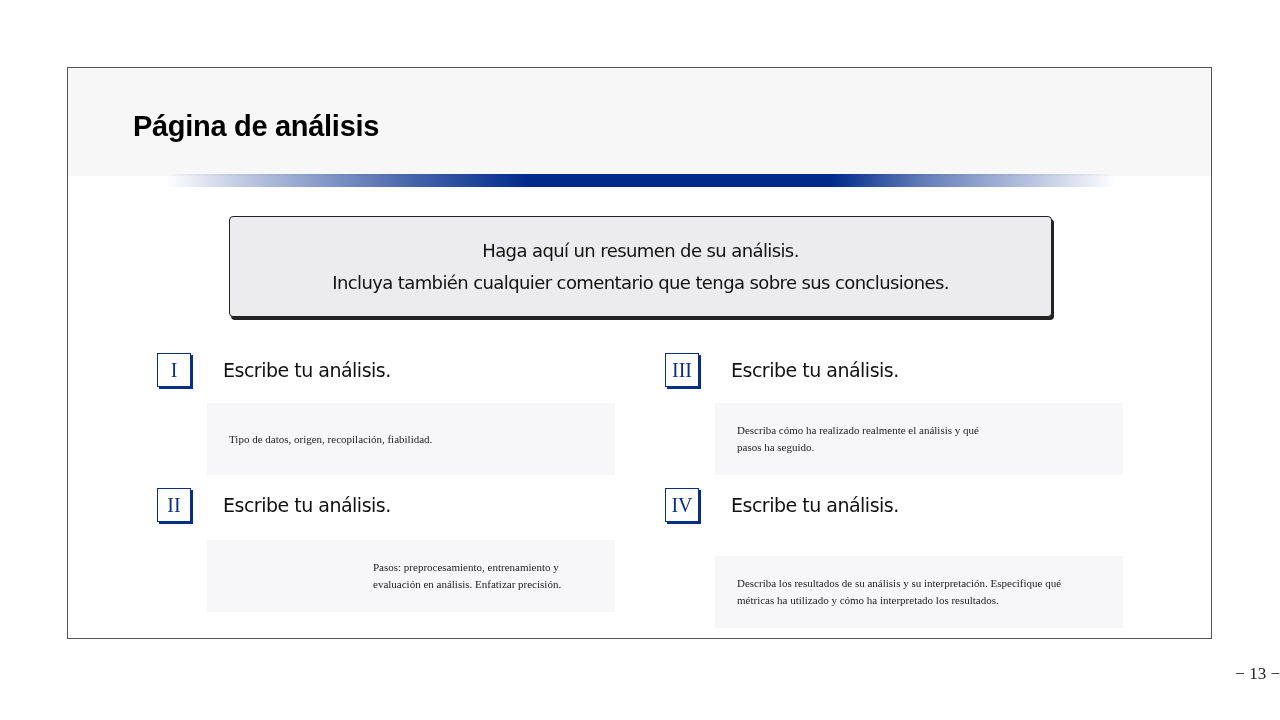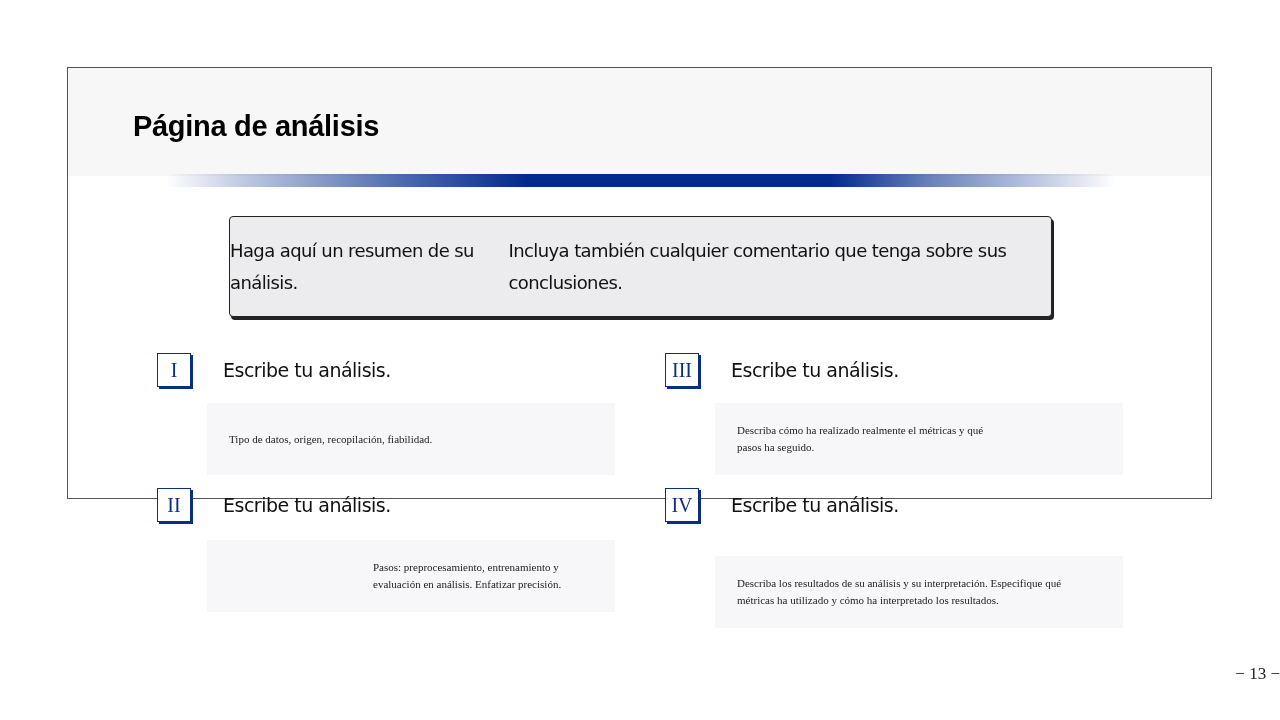--- a/index.html
+++ b/index.html
@@ -2,21 +2,21 @@
 <html><head>
   <meta charset="utf-8">
   <style>
     html, body { margin: 0; padding: 0; }
     body {
       width: 1280px; height: 720px; position: relative; overflow: hidden;
       background: #ffffff;
       font-family: "Liberation Sans", sans-serif;
     }
     .slide {
-      position: absolute; left: 67px; top: 67px; width: 1145px; height: 432px;
+      position: absolute; left: 67px; top: 67px; width: 1145px; height: 572px;
       border: 1px solid #555; box-sizing: border-box; background: #ffffff;
     }
     .header-band {
       position: absolute; left: 0; top: 0; width: 100%; height: 108px;
       background: #f7f7f7;
     }
     .page-title {
       position: absolute; left: 65px; top: 42px;
       font-family: "Liberation Sans", sans-serif; font-weight: bold;
       font-size: 29px; color: #000; letter-spacing: -0.3px;
@@ -30,21 +30,21 @@
         #002a8c 38%,
         #002a8c 70%,
         rgba(0,42,140,0.6) 80%,
         rgba(0,42,140,0.25) 92%,
         rgba(0,42,140,0) 100%);
     }
     .summary-box {
       position: absolute; left: 161px; top: 148px; width: 823px; height: 101px;
       background: #ececee; border: 1.5px solid #222; border-radius: 4px;
       box-shadow: 2px 3px 0 #222; box-sizing: border-box;
-      display: flex; flex-direction: row; align-items: center; justify-content: center;
+      display: flex; flex-direction: column; align-items: center; justify-content: center;
       font-family: "DejaVu Sans", sans-serif; font-size: 18px; color: #111;
       line-height: 32px; letter-spacing: -0.6px;
     }
     .section { position: absolute; width: 470px; }
     .sec-head { position: absolute; left: 0; top: 0; display: flex; align-items: center; }
     .num-badge {
       width: 34px; height: 34px; box-sizing: border-box;
       border: 1.5px solid #0a2d86; background: #fff;
       box-shadow: 2px 2px 0 #0a2d86;
       display: flex; align-items: center; justify-content: center;
@@ -98,21 +98,21 @@
       <span style="max-width:220px;">Pasos: preprocesamiento, entrenamiento y evaluación en análisis. Enfatizar precisión.</span>
     </div>
   </div>
 
   <div class="section" style="left:597px; top:285px;">
     <div class="sec-head">
       <div class="num-badge">III</div>
       <div class="sec-title">Escribe tu análisis.</div>
     </div>
     <div class="sec-body">
-      <span style="max-width:260px;">Describa cómo ha realizado realmente el métricas y qué pasos ha seguido.</span>
+      <span style="max-width:260px;">Describa cómo ha realizado realmente el análisis y qué pasos ha seguido.</span>
     </div>
   </div>
 
   <div class="section" style="left:597px; top:420px;">
     <div class="sec-head">
       <div class="num-badge">IV</div>
       <div class="sec-title">Escribe tu análisis.</div>
     </div>
     <div class="sec-body" style="top:68px;">
       <span>Describa los resultados de su análisis y su interpretación. Especifique qué métricas ha utilizado y cómo ha interpretado los resultados.</span>

